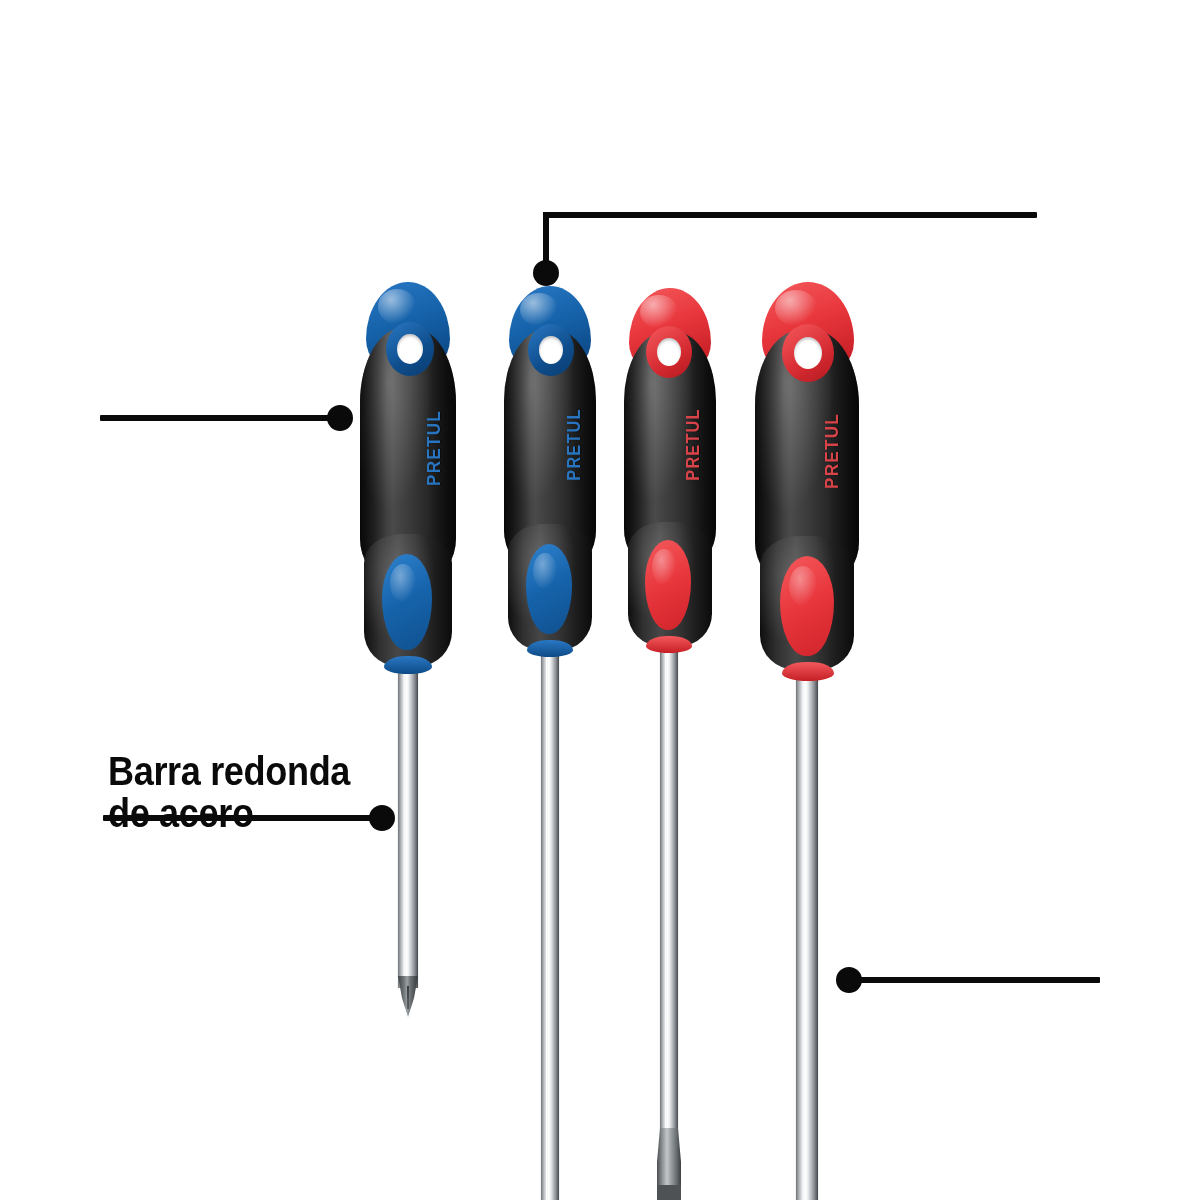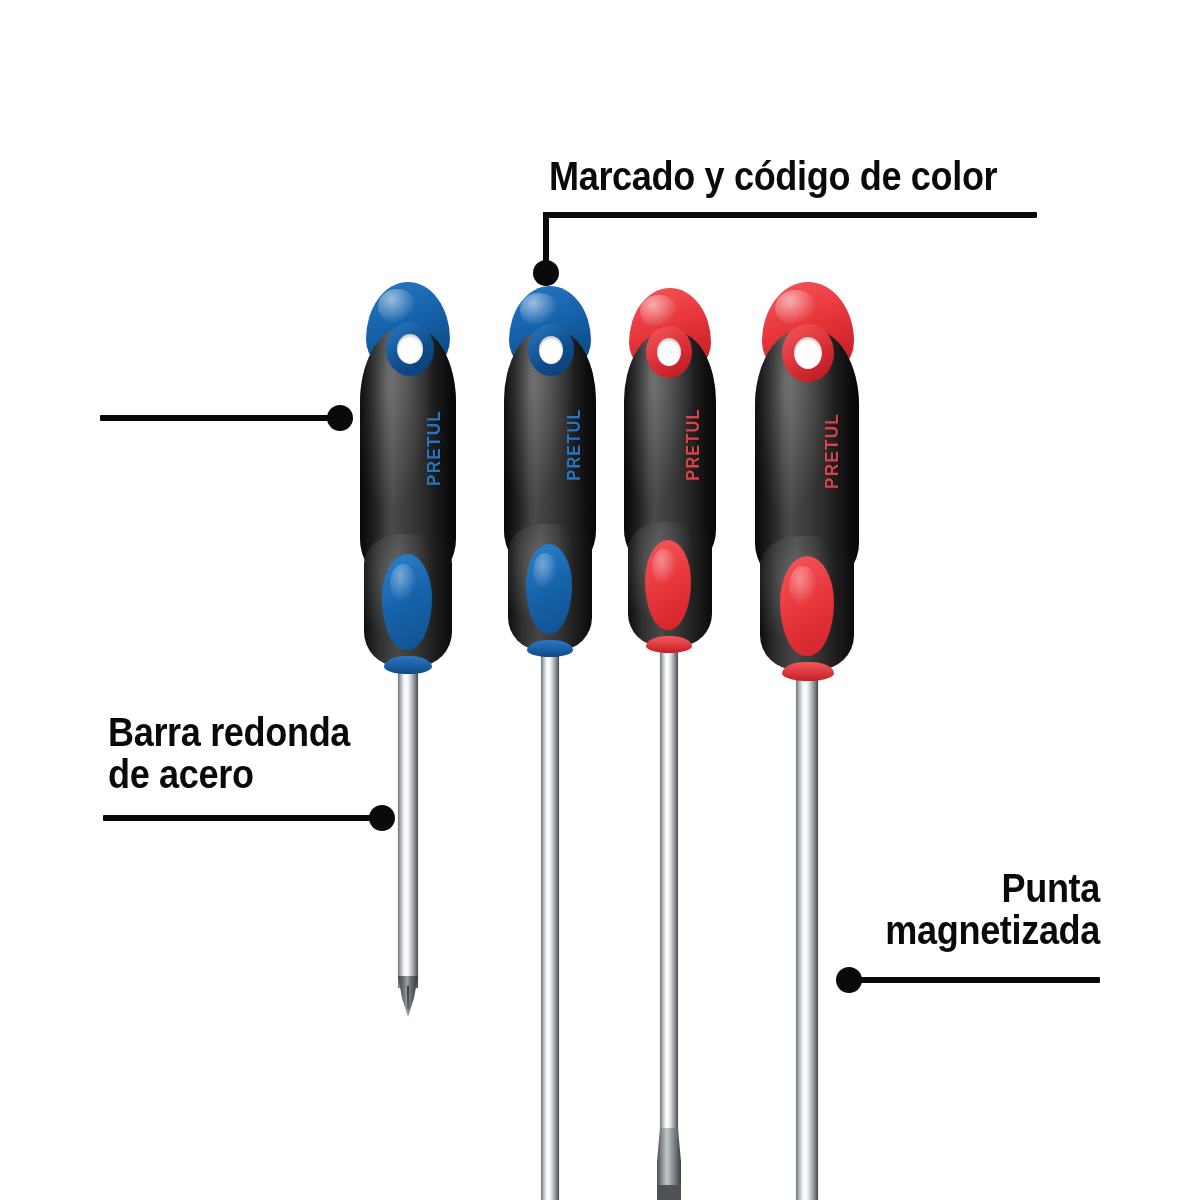--- a/index.html
+++ b/index.html
@@ -203,34 +203,27 @@
       <div class="hole" style="left:42px;top:55px;width:28px;height:32px;"></div>
       <div class="brand" style="left:18px;top:158px;width:124px;text-align:center;font-size:19px;color:#e8474d;">PRETUL</div>
       <div class="pad" style="left:28px;top:274px;width:54px;height:100px;background:linear-gradient(150deg,#f4595c 0%,#e8373d 48%,#d0232a 100%);"></div>
       <div class="ferrule" style="left:30px;top:380px;width:52px;height:19px;background:linear-gradient(180deg,#f4595c,#c51f26);"></div>
     </div>
   </div>
 
   <div class="rule" style="left:100px;top:415px;width:245px;"></div>
   <div class="dot" style="left:327px;top:405px;"></div>
 
-  <div class="callout" style="left:549px;top:156px;width:520px;">
-    <div class="callout-text ct-left">Marcado y código de color</div>
-  </div>
   <div class="rule" style="left:543px;top:212px;width:494px;"></div>
   <div class="vrule" style="left:543px;top:212px;height:62px;"></div>
   <div class="dot" style="left:533px;top:260px;"></div>
 
-  <div class="callout" style="left:108px;top:712px;width:300px;">
+  <div class="callout" style="left:108px;top:751px;width:300px;">
     <div class="callout-text ct-left">Barra redonda
 de acero</div>
   </div>
   <div class="rule" style="left:103px;top:815px;width:283px;"></div>
   <div class="dot" style="left:369px;top:805px;"></div>
 
-  <div class="callout" style="left:810px;top:868px;width:290px;">
-    <div class="callout-text ct-right">Punta
-magnetizada</div>
-  </div>
   <div class="rule" style="left:855px;top:977px;width:245px;"></div>
   <div class="dot" style="left:836px;top:967px;"></div>
 
 </div>
 
 </body></html>

